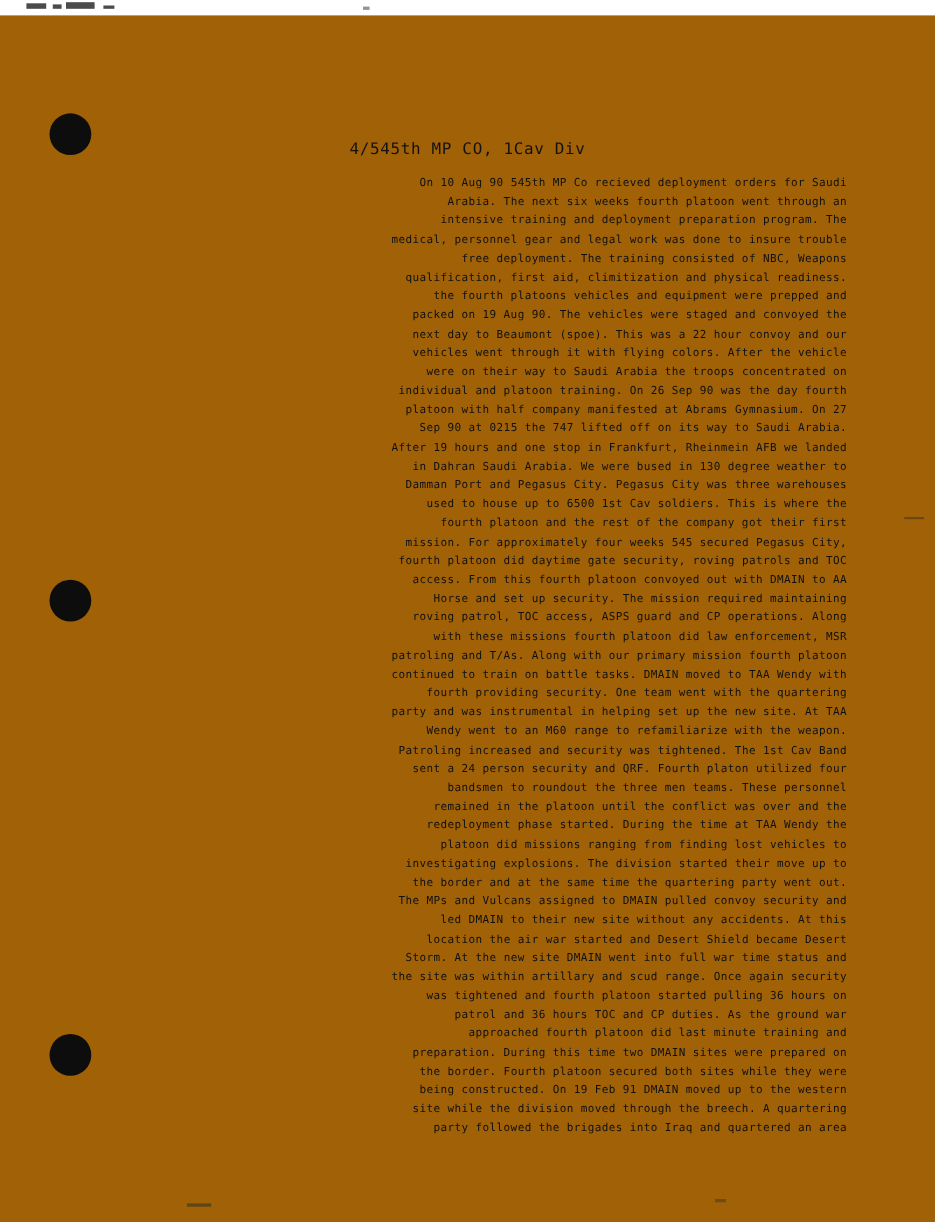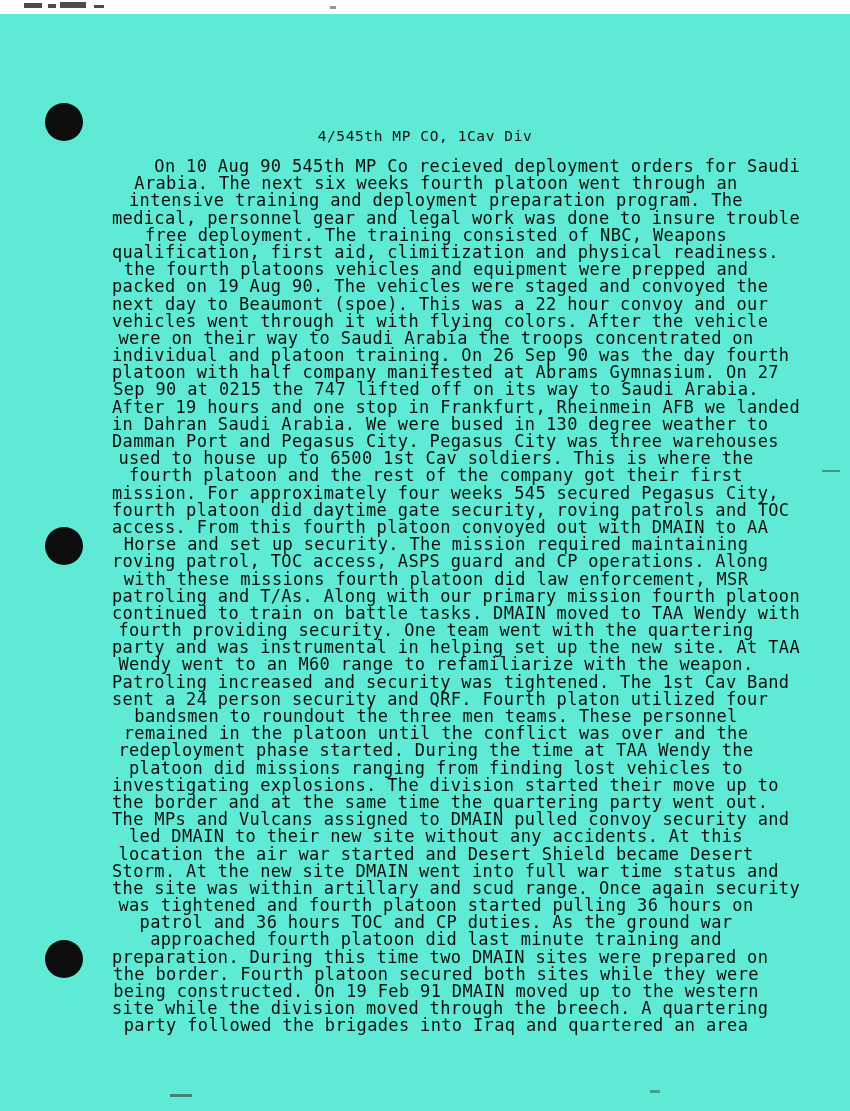--- a/index.html
+++ b/index.html
@@ -4,21 +4,21 @@
 <style>
   html, body {
     margin: 0;
     padding: 0;
     background: #ffffff;
   }
   .page {
     position: relative;
     width: 850px;
     height: 1111px;
-    background: #5eead4;
+    background: #a16207;
     overflow: hidden;
     font-family: "DejaVu Sans Mono", monospace;
   }
   
   .edge-top {
     position: absolute;
     top: 0; left: 0; right: 0;
     height: 14px;
     background: #ffffff;
   }
@@ -56,27 +56,27 @@
     text-align: center;
     font-size: 14.5px;
     letter-spacing: 0.6px;
     color: #121212;
     white-space: pre;
   }
 
   .body-text {
     position: absolute;
     top: 158px;
-    left: 112px;
+    left: 122px;
     width: 648px;
-    font-size: 17px;
+    font-size: 10px;
     line-height: 17.2px;
     letter-spacing: 0.35px;
     color: #101010;
-    text-align: center;
+    text-align: right;
     white-space: pre-wrap;
   }
   .body-text .line {
     white-space: pre;
     display: block;
     height: 17.2px;
   }
 </style>
 </head>
 <body>

